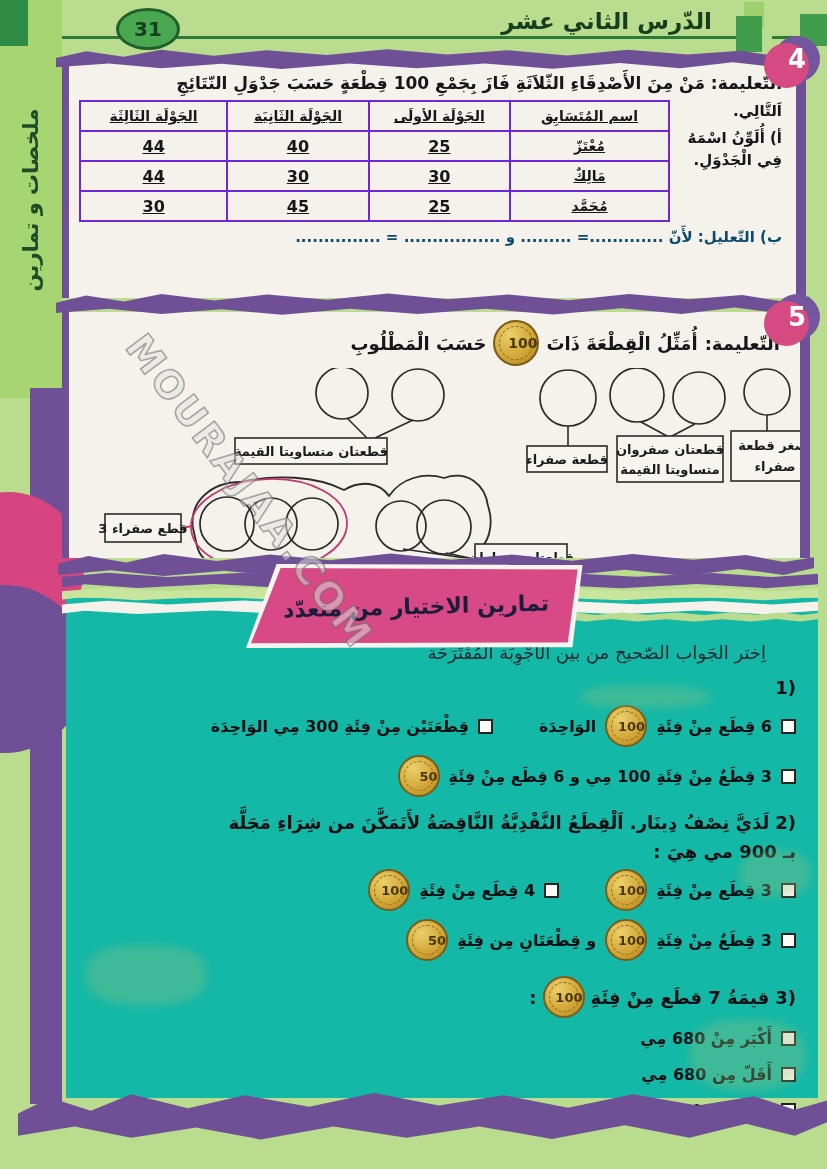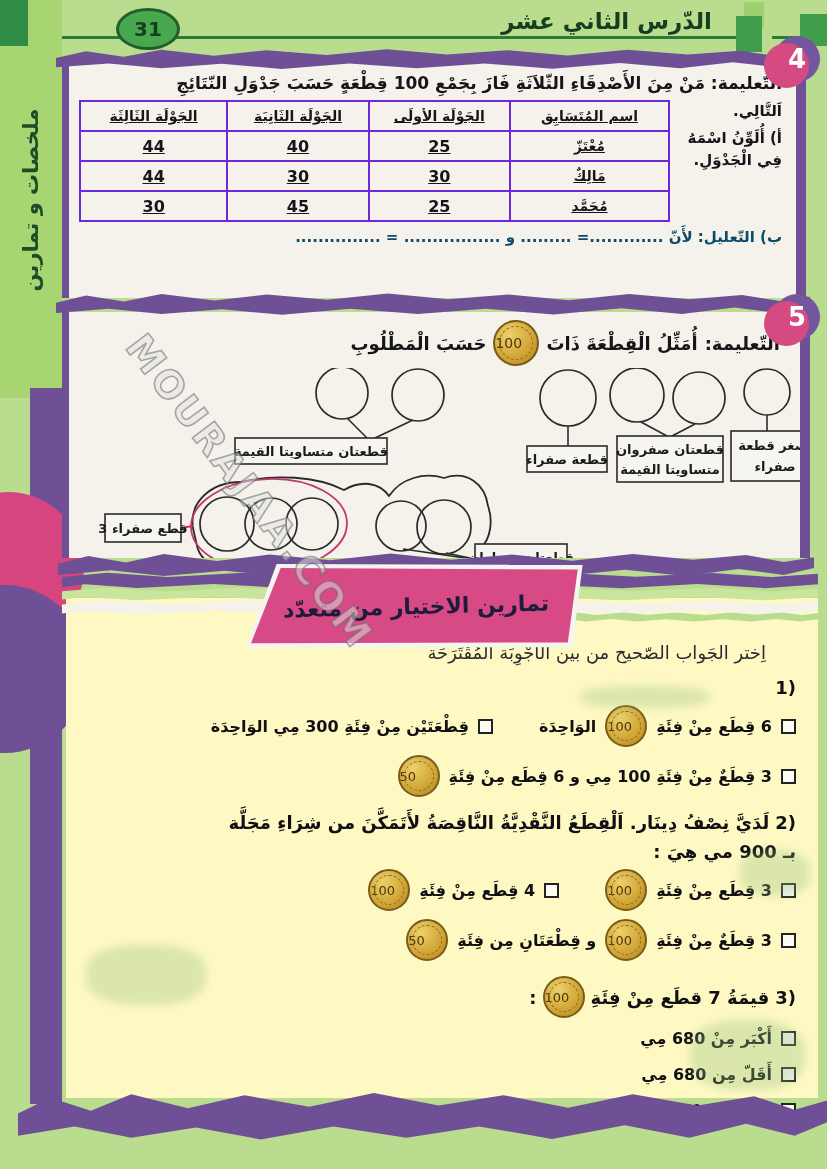--- a/index.html
+++ b/index.html
@@ -37,21 +37,21 @@
   
   .torn {
     position:absolute; background:#6f5096; z-index:6;
     clip-path:polygon(0% 45%,4% 15%,9% 40%,14% 8%,21% 35%,28% 10%,36% 32%,44% 6%,52% 30%,60% 10%,68% 34%,76% 8%,84% 30%,91% 12%,96% 38%,100% 20%,100% 62%,96% 88%,90% 65%,83% 92%,75% 68%,66% 94%,57% 70%,48% 92%,39% 70%,30% 95%,22% 72%,14% 92%,7% 70%,0% 88%);
   }
   
   .paper { position:absolute; background:#f4f2ea; z-index:4;
     border-left:7px solid #6f5096; border-right:10px solid #6f5096; }
   .paper4 { left:62px; top:60px; width:744px; height:238px; padding:10px 14px 4px 10px; }
   .paper5 { left:62px; top:312px; width:748px; height:246px; }
-  .mcq-paper { position:absolute; left:66px; top:598px; width:752px; height:500px; background:#fef9c3; z-index:3; padding:44px 22px 0 16px; }
+  .mcq-paper { position:absolute; left:66px; top:598px; width:752px; height:500px; background:#14b8a6; z-index:3; padding:44px 22px 0 16px; }
   
   .badge {
     position:absolute; width:46px; height:46px; border-radius:50%;
     background:#74569f; color:#fff; font-weight:bold; font-size:26px;
     display:flex; align-items:center; justify-content:center; z-index:30;
   }
   .badge::before {
     content:""; position:absolute; left:-10px; top:7px; width:45px; height:45px;
     border-radius:50%; background:#d64a82; z-index:-1;
   }
@@ -68,24 +68,24 @@
   .ex4-partb { font-size:15px; font-weight:bold; color:#0c4a6e; margin-top:6px; }
   
   .ex5-heading {
     display:flex; direction:rtl; align-items:center; gap:7px;
     padding:8px 20px 0 0; font-size:18px; font-weight:bold; color:#15151a;
   }
   .diagram { position:absolute; left:0; top:56px; }
   .diagram text { font-family:"DejaVu Sans", sans-serif; font-weight:bold; fill:#1b1b1b; }
   
   .coin {
-    display:inline-flex; align-items:center; justify-content:flex-end; flex:0 0 auto;
+    display:inline-flex; align-items:center; justify-content:flex-start; flex:0 0 auto;
     border-radius:50%;
     background:radial-gradient(circle at 35% 30%, #ecd06a, #cfa233 62%, #ad8220);
-    border:2px solid #7a5c18; color:#4a370c; font-weight:normal;
+    border:2px solid #7a5c18; color:#4a370c; font-weight:bold;
     position:relative; vertical-align:middle;
   }
   .coin::before { content:""; position:absolute; inset:4px; border-radius:50%; border:1.6px dashed #8a6a20; }
   .coin-lg { width:46px; height:46px; font-size:14px; }
   .coin-md { width:42px; height:42px; font-size:13px; }
   
   .stripe { position:absolute; z-index:5;
     clip-path:polygon(0% 30%,6% 5%,14% 30%,24% 4%,34% 28%,45% 6%,56% 30%,66% 5%,76% 28%,86% 6%,94% 30%,100% 10%,100% 72%,93% 95%,84% 70%,74% 95%,63% 72%,52% 96%,41% 72%,30% 95%,20% 70%,10% 94%,3% 72%,0% 90%); }
   .banner-outer {
     position:absolute; left:246px; top:564px; width:340px; height:84px; z-index:10;

